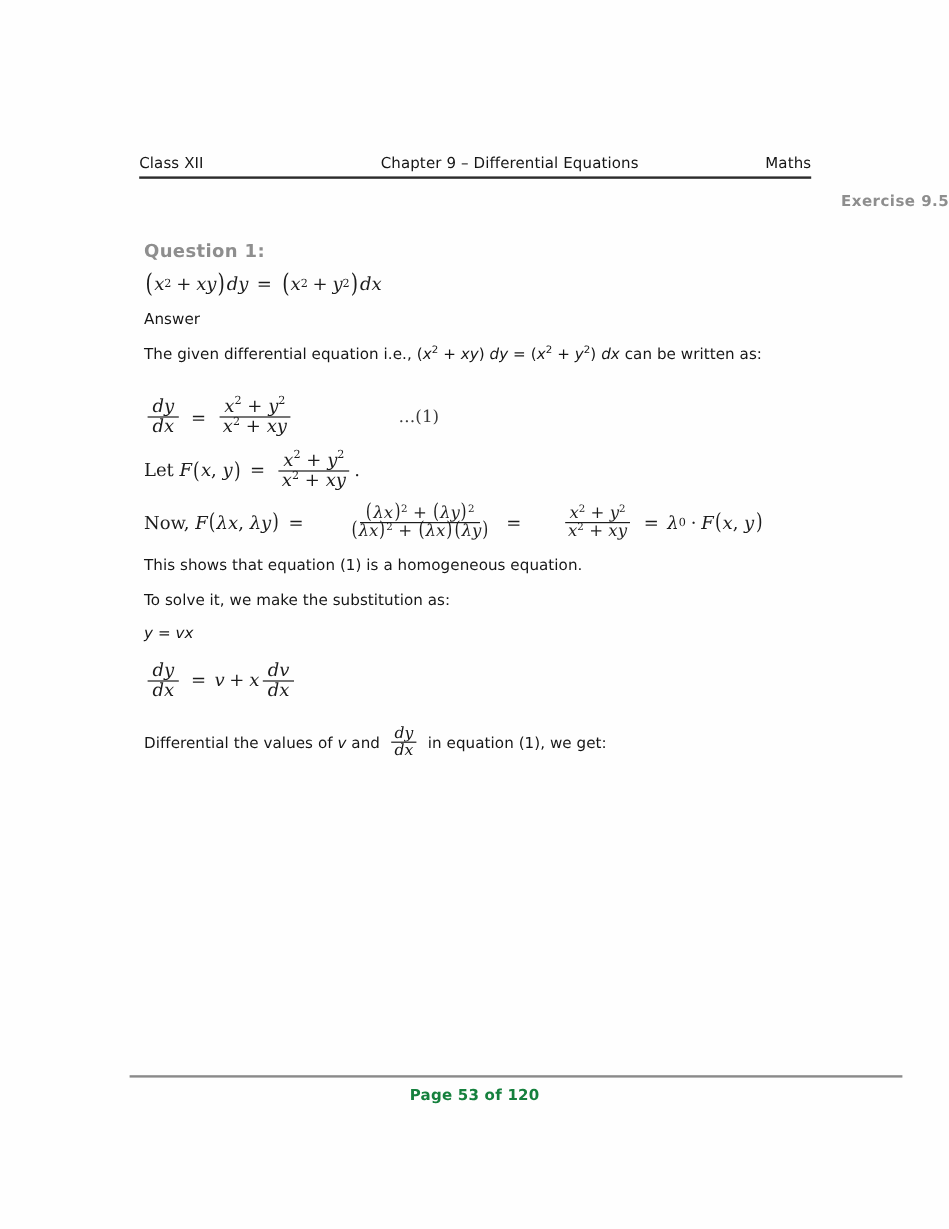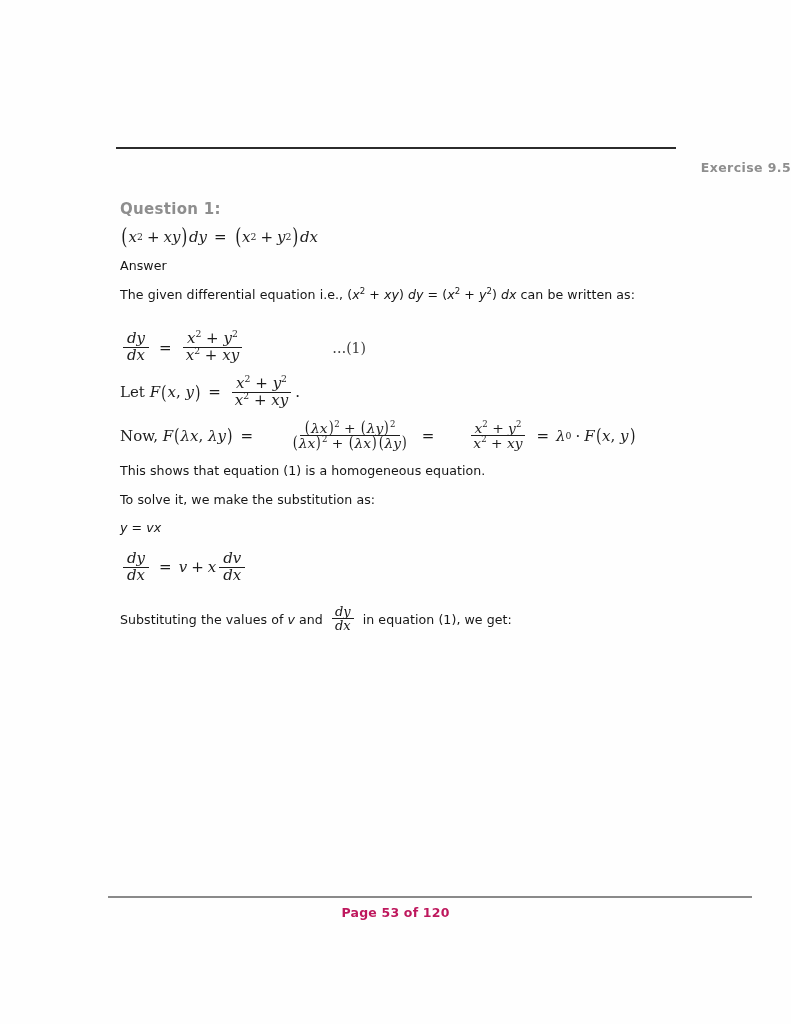--- a/index.html
+++ b/index.html
@@ -182,29 +182,34 @@
     background: #8a8a8a;
   }
   .footer-text {
     position: absolute;
     left: 0;
     top: 905px;
     width: 791px;
     text-align: center;
     font-size: 12.5px;
     font-weight: bold;
-    color: #be185d;
+    color: #15803d;
     letter-spacing: 0.2px;
   }
 </style>
 </head>
 <body>
 
 <div class="page">
 
+  <div class="header">
+    <span class="h-left">Class XII</span>
+    <span class="h-center">Chapter 9 – Differential Equations</span>
+    <span class="h-right">Maths</span>
+  </div>
   <div class="header-rule"></div>
 
   <div class="exercise-title">Exercise 9.5</div>
 
   <div class="content">
 
     <div class="q-label">Question 1:</div>
 
     <div class="math" style="margin-bottom:14px;">
       <span class="paren">(</span>
@@ -302,21 +307,21 @@
       <span class="v">v</span>
       <span class="op">+</span>
       <span class="v">x</span>
       <span class="frac">
         <span class="num v">dv</span>
         <span class="den v">dx</span>
       </span>
     </div>
 
     <div class="para inline-frac-line">
-      <span>Substituting the values of </span><i>v</i><span> and </span><span class="inline-frac">
+      <span>Differential the values of </span><i>v</i><span> and </span><span class="inline-frac">
           <span class="num">dy</span>
           <span class="den">dx</span>
         </span><span> in equation (1), we get:</span>
     </div>
 
   </div>
 
   <div class="footer-rule"></div>
   <div class="footer-text">Page 53 of 120</div>
 

